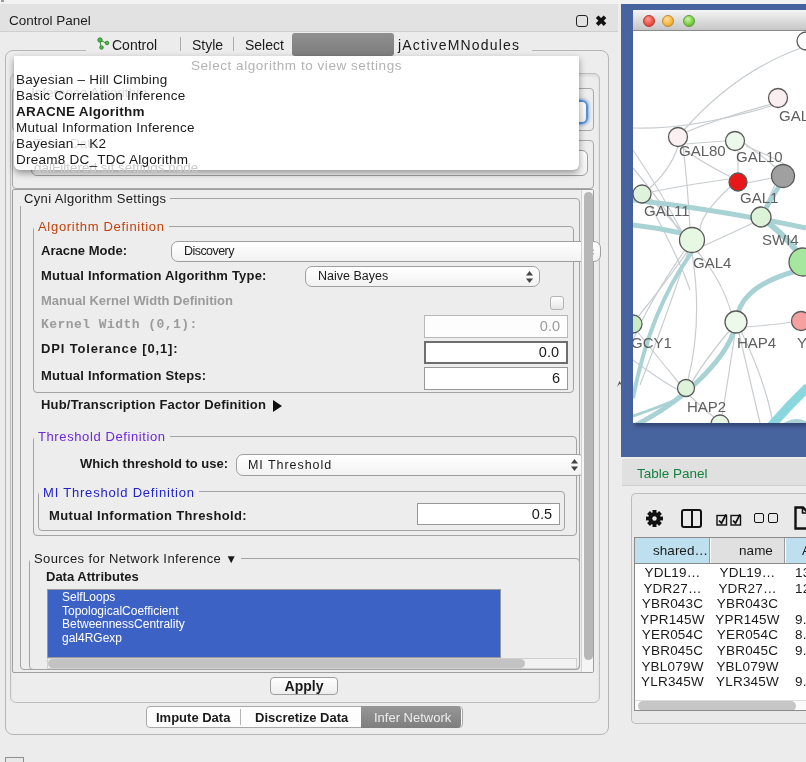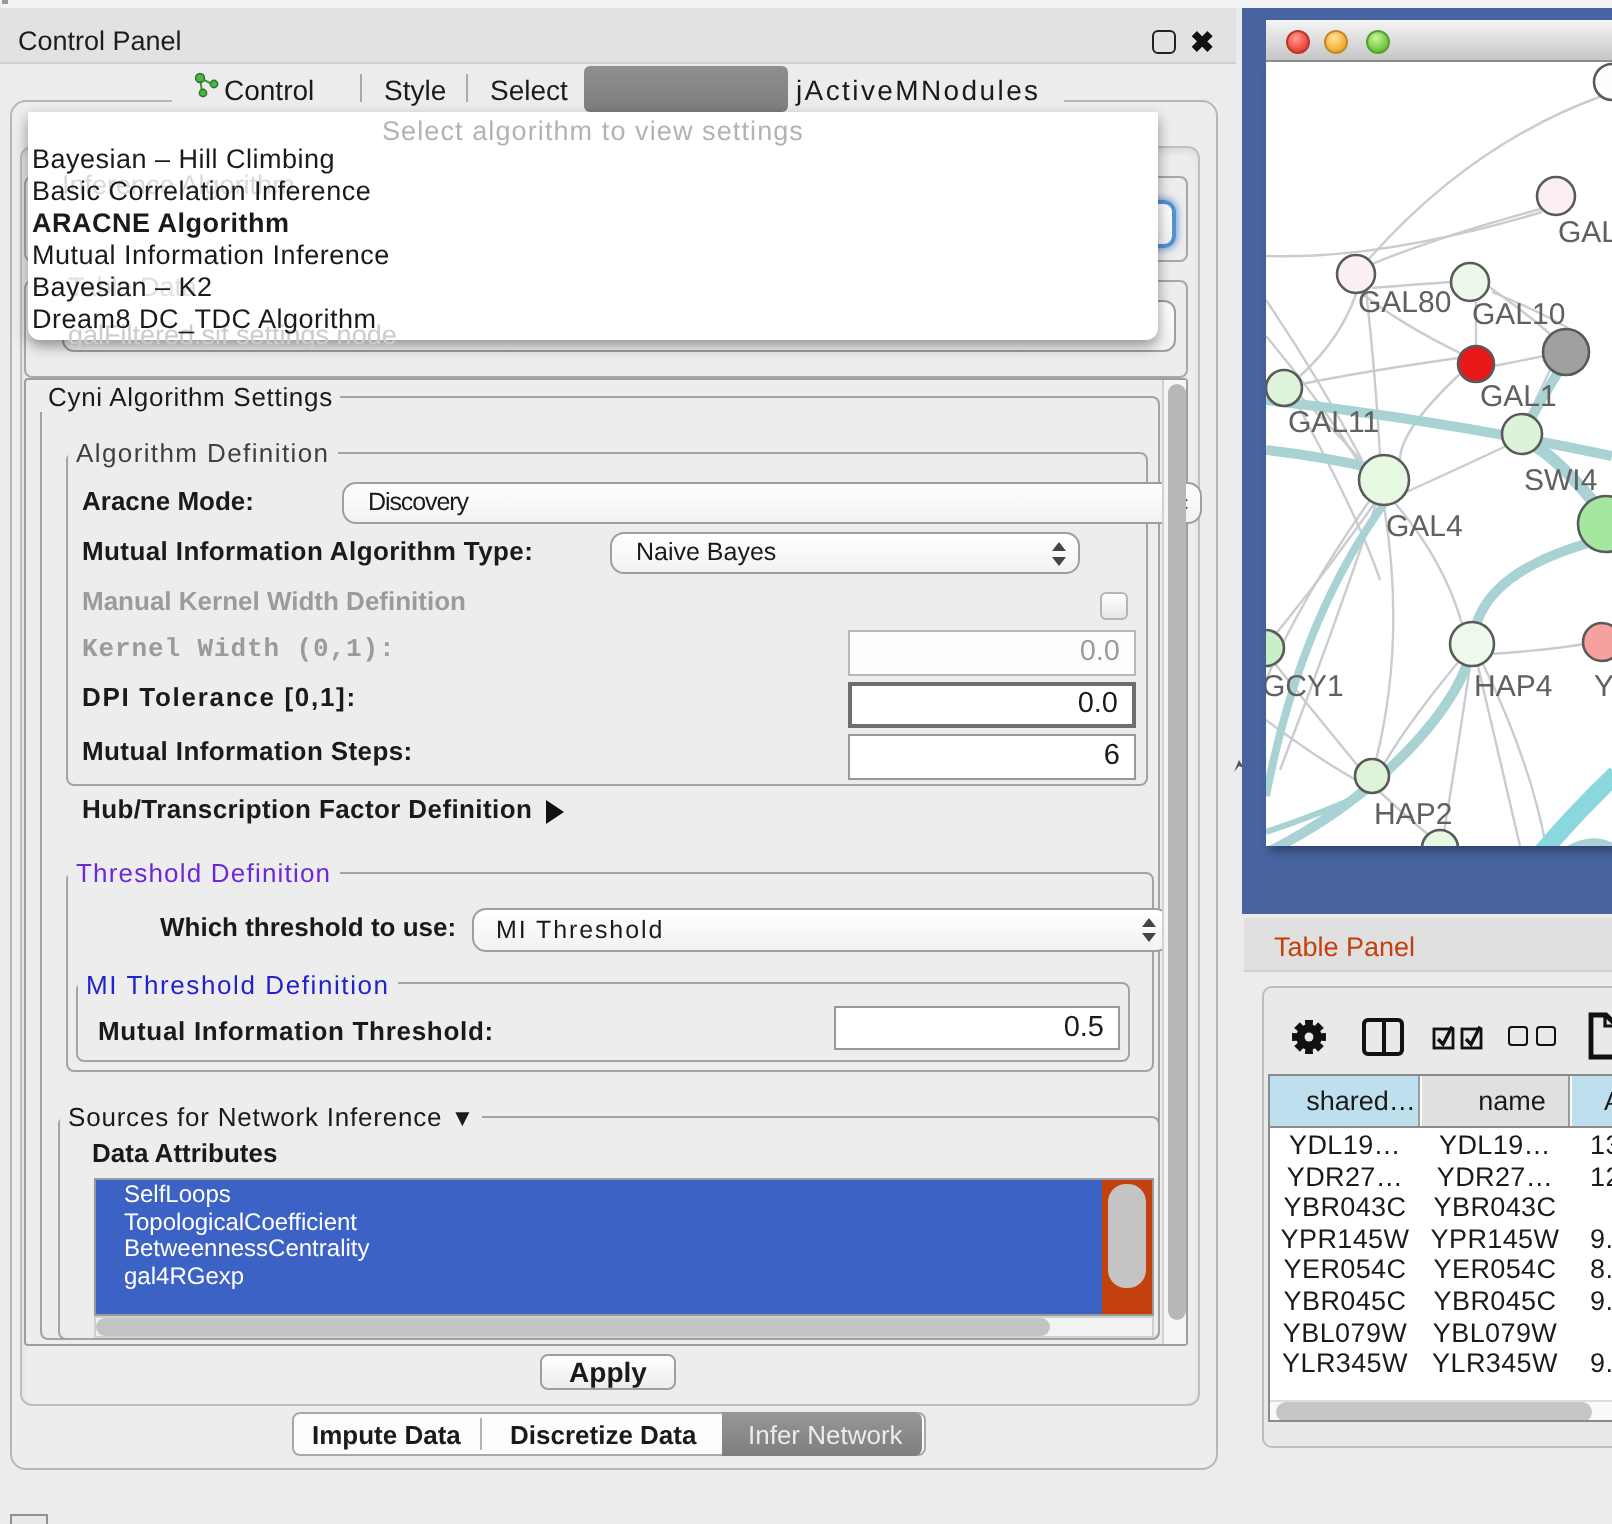--- a/index.html
+++ b/index.html
@@ -52,21 +52,21 @@
 
 <div class="combo" style="left:31px; top:100px; width:557px; height:24px; border:2.5px solid #5391d5; border-radius:6px; box-shadow:0 0 3px 1px rgba(90,145,215,0.75);"></div>
 <div class="combo" style="left:31px; top:150px; width:557px; height:26px; border-radius:6px;"></div>
 
 <div class="abs" style="left:12px; top:189px; width:582px; height:484px; border:1px solid #9e9e9e; border-radius:2px;"></div>
 
 <div class="grp" style="left:20px; top:198px; width:560px; height:472px;"></div>
 <div class="grpt" style="left:20px; top:191px; letter-spacing:0.35px;">Cyni Algorithm Settings</div>
 
 <div class="grp" style="left:33px; top:226px; width:541px; height:167px;"></div>
-<div class="grpt" style="left:34px; top:218.5px; color:#404040; letter-spacing:0.7px;">Algorithm Definition</div>
+<div class="grpt" style="left:34px; top:218.5px; color:#c2410c; letter-spacing:0.7px;">Algorithm Definition</div>
 
 <div class="lbl" style="left:41px; top:243px;">Aracne Mode:</div>
 <div class="combo" style="left:135px; top:241px; width:430px; height:21px;margin-left:36px;">
     <span class="ctx" style="letter-spacing:-0.55px;">Discovery</span>
     <svg style="position:absolute; right:5px; top:50%; margin-top:-6px;" width="9" height="12" viewBox="0 0 9 12">
       <path d="M4.5 0 L8 4.5 L1 4.5 Z" fill="#444"></path>
       <path d="M4.5 12 L8 7.5 L1 7.5 Z" fill="#444"></path>
     </svg>
   </div>
 <div class="lbl" style="left:41px; top:268px; letter-spacing:0.2px;">Mutual Information Algorithm Type:</div>
@@ -104,21 +104,21 @@
 
 <div class="grp" style="left:38px; top:491px; width:527px; height:40px;"></div>
 <div class="grpt" style="left:39px; top:484.5px; color:#2222cc; letter-spacing:0.8px;">MI Threshold Definition</div>
 <div class="lbl" style="left:49px; top:508px; letter-spacing:0.35px;">Mutual Information Threshold:</div>
 <div class="fld" style="left:417px; top:503px; width:143px; height:22px; line-height:20px;">0.5</div>
 
 <div class="grp" style="left:29px; top:558px; width:551px; height:112px;"></div>
 <div class="grpt" style="left:30px; top:551px; letter-spacing:0.4px;">Sources for Network Inference <span style="font-size:12px;">▼</span></div>
 <div class="lbl" style="left:46px; top:569px;">Data Attributes</div>
 
-<div class="abs" style="left:47px; top:589px; width:530px; height:69px; background:#c2410c; border:1px solid #999; overflow:hidden;">
+<div class="abs" style="left:47px; top:589px; width:454px; height:69px; background:#c2410c; border:1px solid #999; overflow:hidden;">
   <div style="position:absolute; left:0; top:0; width:503px; height:68px; background:#3d62c5;"></div>
   <div style="position:absolute; left:14px; top:1px; font-size:12px; color:#fff; line-height:13.5px;">SelfLoops<br>TopologicalCoefficient<br>BetweennessCentrality<br>gal4RGexp<br>&nbsp;</div>
   <div style="position:absolute; left:506px; top:2px; width:19px; height:52px; background:#c4c4c4; border-radius:9px;"></div>
 </div>
 
 <div class="abs" style="left:47px; top:658px; width:530px; height:11px; background:#f2f2f2; border:1px solid #d0d0d0;"></div>
 <div class="abs" style="left:48px; top:659px; width:477px; height:9px; background:#c3c3c3; border-radius:5px;"></div>
 
 <div class="abs" style="left:581px; top:190px; width:12px; height:482px; background:#f5f5f5; border-left:1px solid #d2d2d2;"></div>
 <div class="abs" style="left:584px; top:192px; width:9px; height:468px; background:#b7b7b7; border-radius:5px;"></div>
@@ -226,21 +226,21 @@
     <text x="693" y="268">GAL4</text>
     <text x="631" y="348">GCY1</text>
     <text x="737" y="348">HAP4</text>
     <text x="797" y="348">YD</text>
     <text x="687" y="412">HAP2</text>
   </g>
 </svg>
 </div>
 
 <div class="abs" style="left:622px; top:459px; width:184px; height:27px; background:#e0e0e0; border-bottom:1px solid #cfcfcf;"></div>
-<div class="abs" style="left:637px; top:466px; font-size:13.5px; color:#c2410c;">Table Panel</div>
+<div class="abs" style="left:637px; top:466px; font-size:13.5px; color:#15803d;">Table Panel</div>
 
 <div class="abs" style="left:631px; top:493px; width:185px; height:231px; background:#e9e9e9; border:1px solid #bdbdbd; border-radius:5px 0 0 5px; border-right:none;"></div>
 
 <div class="abs" style="left:646px; top:510px; width:17px; height:17px;">
 <svg width="17" height="17" viewBox="0 0 16 16">
       <path d="M6.09 0.03 L9.91 0.03 L9.76 2.27 L10.81 2.70 L12.28 1.01 L14.99 3.72 L13.30 5.19 L13.73 6.24 L15.97 6.09 L15.97 9.91 L13.73 9.76 L13.30 10.81 L14.99 12.28 L12.28 14.99 L10.81 13.30 L9.76 13.73 L9.91 15.97 L6.09 15.97 L6.24 13.73 L5.19 13.30 L3.72 14.99 L1.01 12.28 L2.70 10.81 L2.27 9.76 L0.03 9.91 L0.03 6.09 L2.27 6.24 L2.70 5.19 L1.01 3.72 L3.72 1.01 L5.19 2.70 L6.24 2.27 Z" fill="#111"></path>
       <circle cx="8" cy="8" r="2.1" fill="#e9e9e9"></circle>
     </svg>
 </div>
 <div class="abs" style="left:681px; top:509px; width:21px; height:19px; border:2.5px solid #111; border-radius:3px;"></div>

